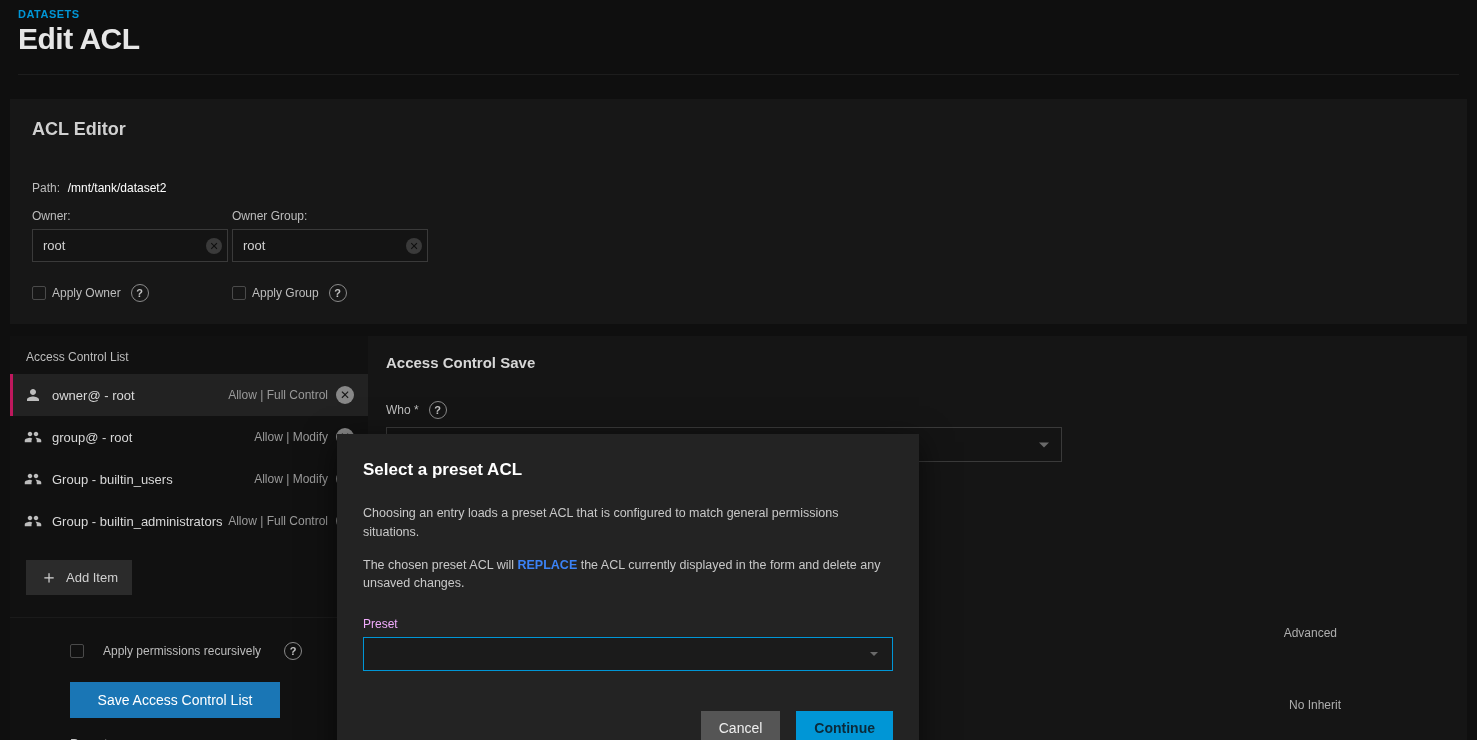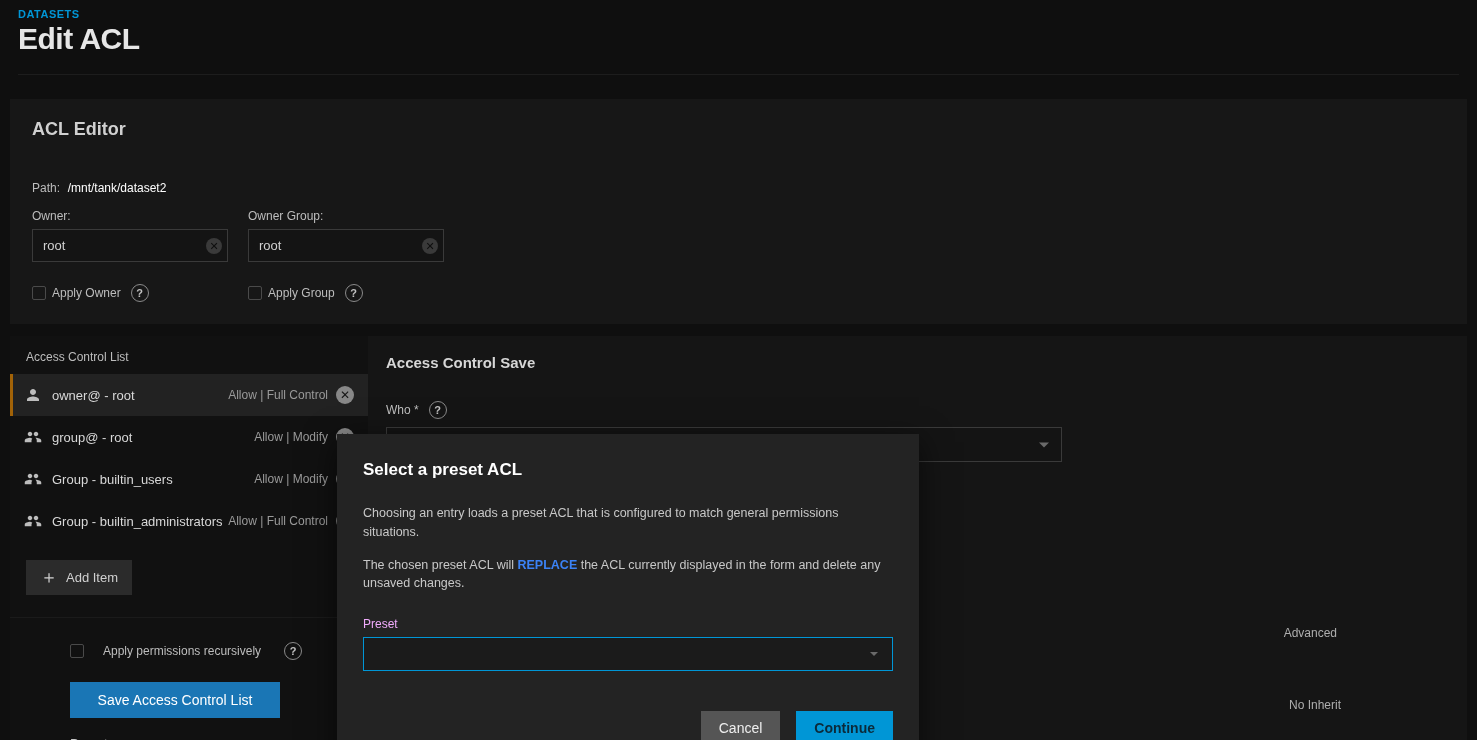--- a/index.html
+++ b/index.html
@@ -43,21 +43,21 @@
     margin-bottom: 14px;
     flex-direction: column;
   }
   .card-title {
     color: #d0d0d0;
     font-size: 18px;
     font-weight: 700;
   }
   .path-label { color: #bdbdbd; font-size: 12px; }
   .path-value { color: #ffffff; font-size: 12px; margin-left: 4px; }
-  .owner-row { display: flex; gap: 20px; }
+  .owner-row { display: flex; gap: 4px; }
   .field { display: flex; flex-direction: column; gap: 6px; width: 196px; }
   .field-label { color: #bdbdbd; font-size: 12px; }
   .input-wrap {
     position: relative;
   }
   .text-input {
     width: 100%;
     background: #141414;
     border: 1px solid #3a3a3a;
     color: #d0d0d0;
@@ -107,21 +107,21 @@
     padding: 14px 16px 10px 16px;
   }
   .acl-row {
     display: flex; align-items: center; justify-content: space-between;
     padding: 12px 14px;
     background: #111;
     cursor: pointer;
   }
   .acl-row.active {
     background: #222;
-    border-left: 3px solid #a16207;
+    border-left: 3px solid #be185d;
     padding-left: 11px;
   }
   .acl-left { display: flex; align-items: center; gap: 10px; color: #d8d8d8; font-size: 13px; }
   .acl-right { display: flex; align-items: center; gap: 8px; color: #9a9a9a; font-size: 12px; }
   .del-x {
     width: 18px; height: 18px; border-radius: 50%;
     background: #888; color: #151515;
     font-size: 12px; line-height: 18px; text-align: center;
     cursor: pointer;
   }

